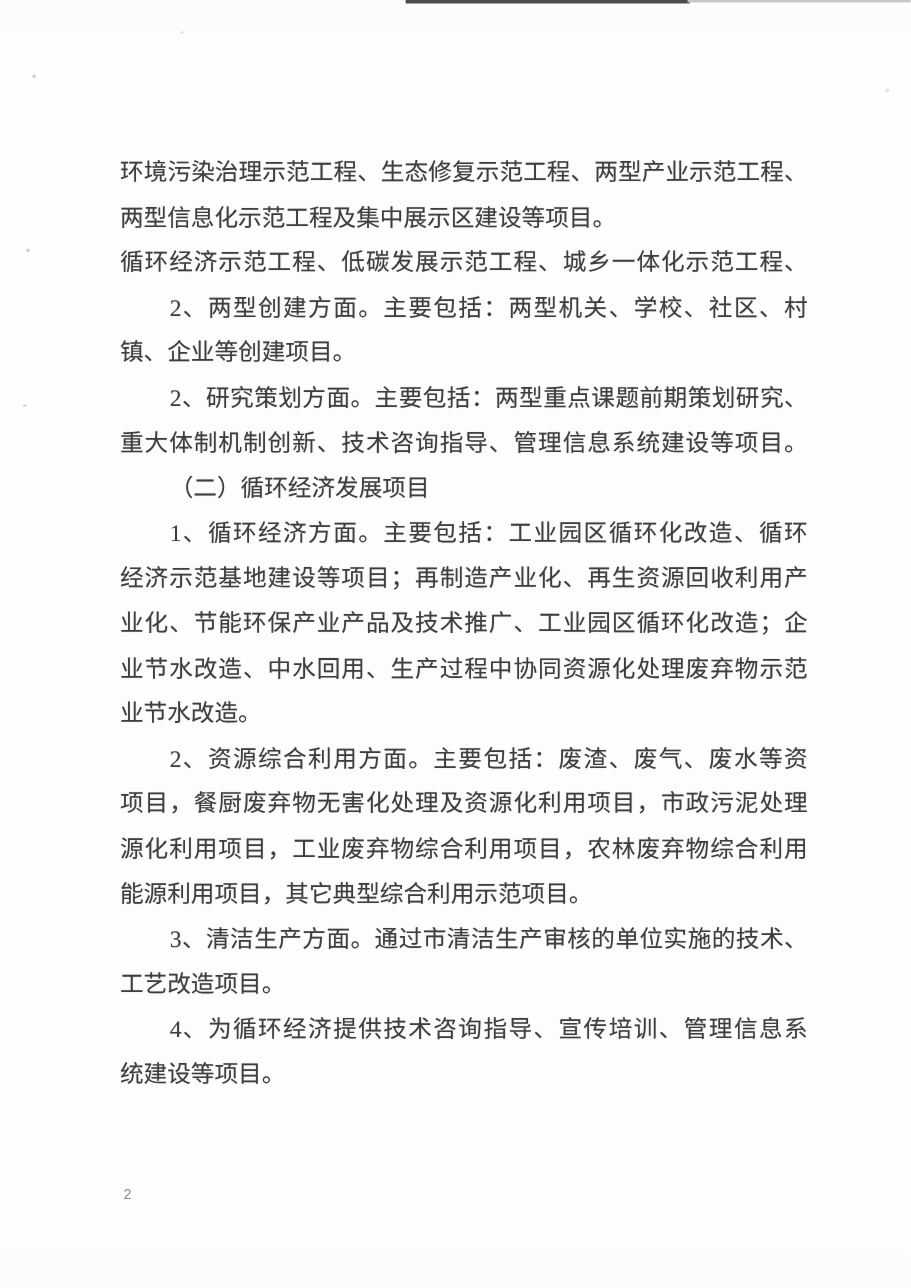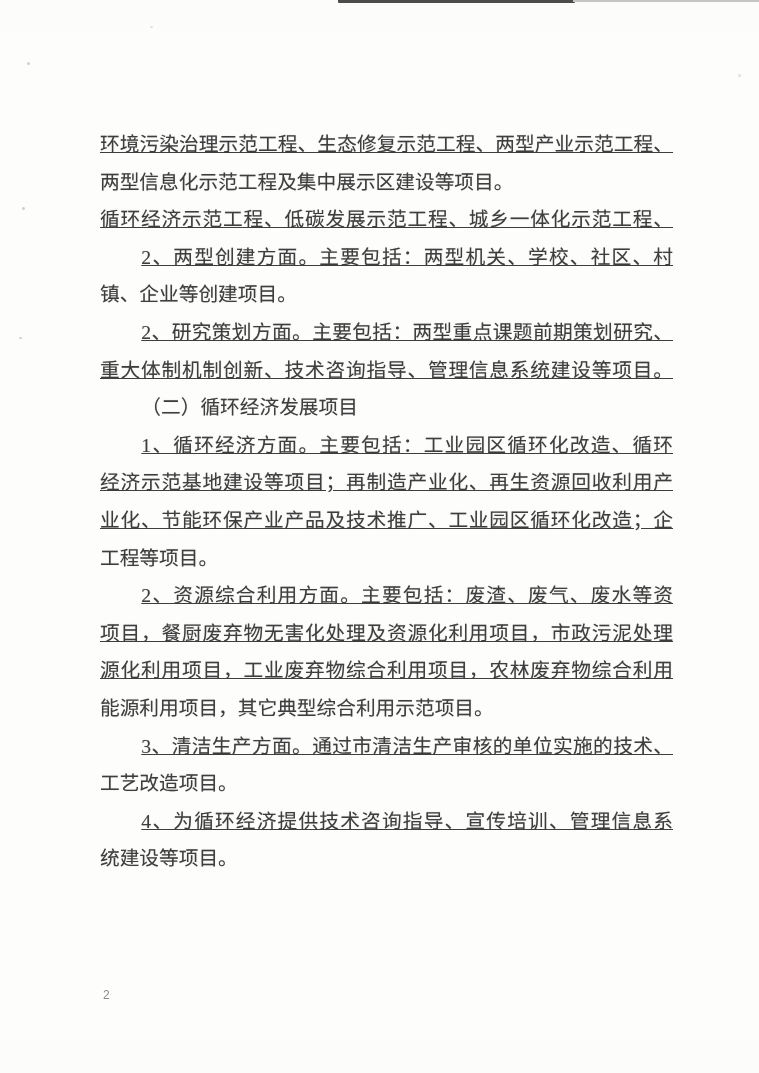--- a/index.html
+++ b/index.html
@@ -59,21 +59,20 @@
     line-height: 37.6px;
     text-align: justify;
     text-align-last: left;
     text-justify: inter-character;
     overflow: visible;
     white-space: nowrap;
   }
   .line.full {
     white-space: normal;
     text-align-last: justify;
-    text-decoration: underline;
   }
   .line.indent {
     text-indent: 2.1em;
   }
   .page-number {
     position: absolute;
     left: 103px;
     top: 988px;
     font-family: "Liberation Sans", "DejaVu Sans", sans-serif;
     font-size: 12px;
@@ -100,21 +99,22 @@
     <div class="line">两型信息化示范工程及集中展示区建设等项目。</div>
     <div class="line full">循环经济示范工程、低碳发展示范工程、城乡一体化示范工程、</div>
     <div class="line indent full">2、两型创建方面。主要包括：两型机关、学校、社区、村</div>
     <div class="line">镇、企业等创建项目。</div>
     <div class="line indent full">2、研究策划方面。主要包括：两型重点课题前期策划研究、</div>
     <div class="line full">重大体制机制创新、技术咨询指导、管理信息系统建设等项目。</div>
     <div class="line indent">（二）循环经济发展项目</div>
     <div class="line indent full">1、循环经济方面。主要包括：工业园区循环化改造、循环</div>
     <div class="line full">经济示范基地建设等项目；再制造产业化、再生资源回收利用产</div>
     <div class="line full">业化、节能环保产业产品及技术推广、工业园区循环化改造；企</div>
-    <div class="line">工程等项目。</div>
+    <div class="line full">业节水改造、中水回用、生产过程中协同资源化处理废弃物示范</div>
+    <div class="line">业节水改造。</div>
     <div class="line indent full">2、资源综合利用方面。主要包括：废渣、废气、废水等资</div>
     <div class="line full">项目，餐厨废弃物无害化处理及资源化利用项目，市政污泥处理</div>
     <div class="line full">源化利用项目，工业废弃物综合利用项目，农林废弃物综合利用</div>
     <div class="line">能源利用项目，其它典型综合利用示范项目。</div>
     <div class="line indent full">3、清洁生产方面。通过市清洁生产审核的单位实施的技术、</div>
     <div class="line">工艺改造项目。</div>
     <div class="line indent full">4、为循环经济提供技术咨询指导、宣传培训、管理信息系</div>
     <div class="line">统建设等项目。</div>
   </div>
 

